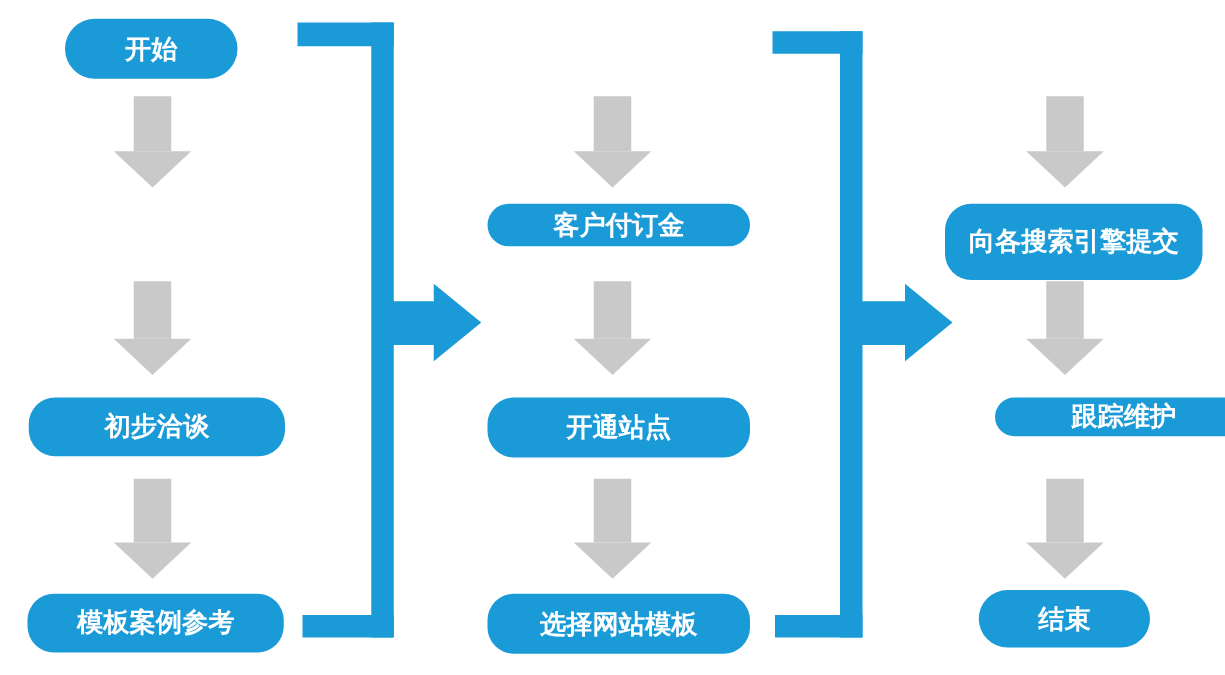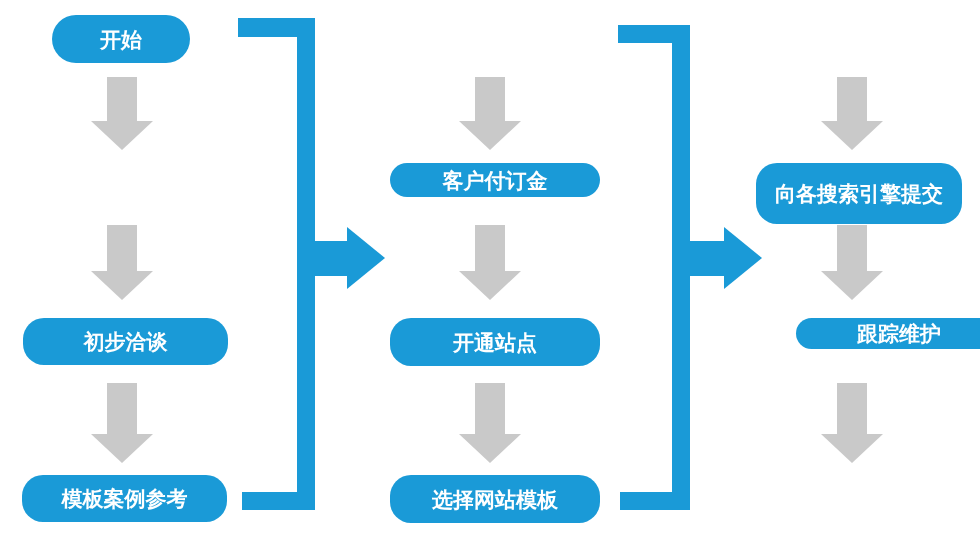--- a/index.html
+++ b/index.html
@@ -116,20 +116,23 @@
     <div class="bar" style="left:685px;top:241px;width:40px;height:35px"></div>
     <div class="tri-right" style="left:724px;top:227px"></div>
   </div>
 
   <div class="node" style="left:756px;top:163px;width:206px;height:61px">
     <span class="node-label">向各搜索引擎提交</span>
   </div>
   <div class="node" style="left:796px;top:318px;width:206px;height:31px">
     <span class="node-label">跟踪维护</span>
   </div>
+  <div class="node stadium" style="left:783px;top:472px;width:137px;height:46px">
+    <span class="node-label">结束</span>
+  </div>
 
   <div class="arrow-down" style="left:821px;top:77px">
     <div class="shaft" style="height:44px"></div>
     <div class="head"></div>
   </div>
   <div class="arrow-down" style="left:821px;top:225px">
     <div class="shaft" style="height:46px"></div>
     <div class="head"></div>
   </div>
   <div class="arrow-down" style="left:821px;top:383px">

